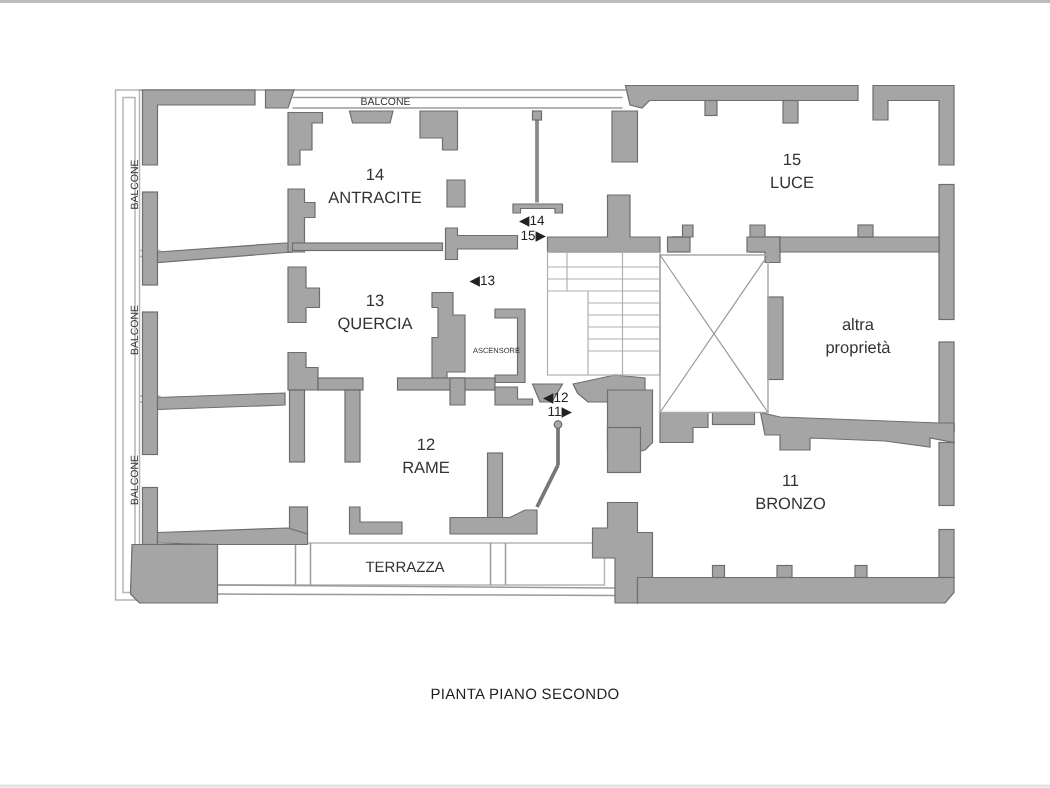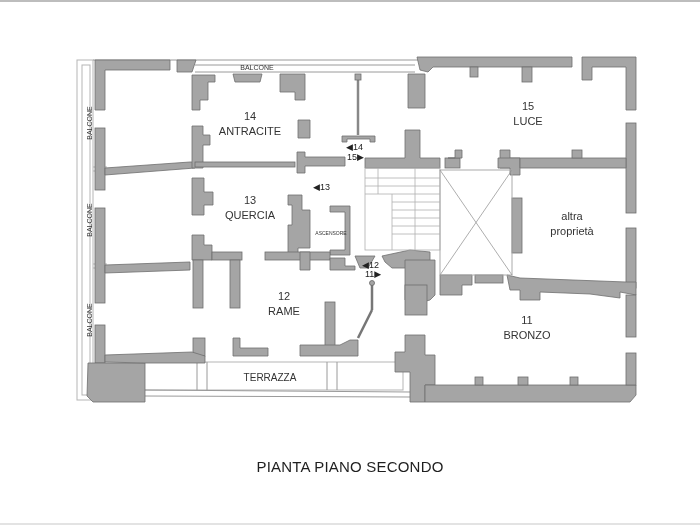--- a/index.html
+++ b/index.html
@@ -7,21 +7,21 @@
   .topline { position: absolute; left: 0; top: 0; width: 700px; height: 2px; background: #bdbdbd; }
   .botline { position: absolute; left: 0; bottom: 0; width: 700px; height: 2px; background: #e3e3e3; }
   svg.plan { position: absolute; left: 0; top: 0; }
   .wall { fill: #a5a5a5; stroke: #6e6e6e; stroke-width: 0.8; }
   .thin { fill: none; stroke: #9a9a9a; stroke-width: 1; }
   .thin2 { fill: none; stroke: #b5b5b5; stroke-width: 1; }
   .lbl { font-family: "Liberation Sans", sans-serif; font-size: 11px; fill: #333; text-anchor: middle; }
   .lbl-sm { font-family: "Liberation Sans", sans-serif; font-size: 7px; fill: #333; text-anchor: middle; }
   .lbl-xs { font-family: "Liberation Sans", sans-serif; font-size: 5px; fill: #333; text-anchor: middle; }
   .lbl-arrow { font-family: "Liberation Sans", sans-serif; font-size: 9px; fill: #222; }
-  .title { position: absolute; left: 0; width: 700px; top: 458px; text-align: center; font-family: "Liberation Sans", sans-serif; font-size: 15px; color: #1f1f1f; letter-spacing: 0.2px; }
+  .title { position: absolute; left: 0; width: 700px; top: 458px; text-align: center; font-family: "Liberation Sans", sans-serif; font-size: 10px; color: #1f1f1f; letter-spacing: 0.2px; }
   .stair { stroke: #b0b0b0; stroke-width: 0.8; fill: none; }
 </style>
 </head>
 <body>
 
 <div class="topline"></div>
 
 <svg class="plan" width="700" height="525" viewBox="0 0 700 525">
 
   <g>

